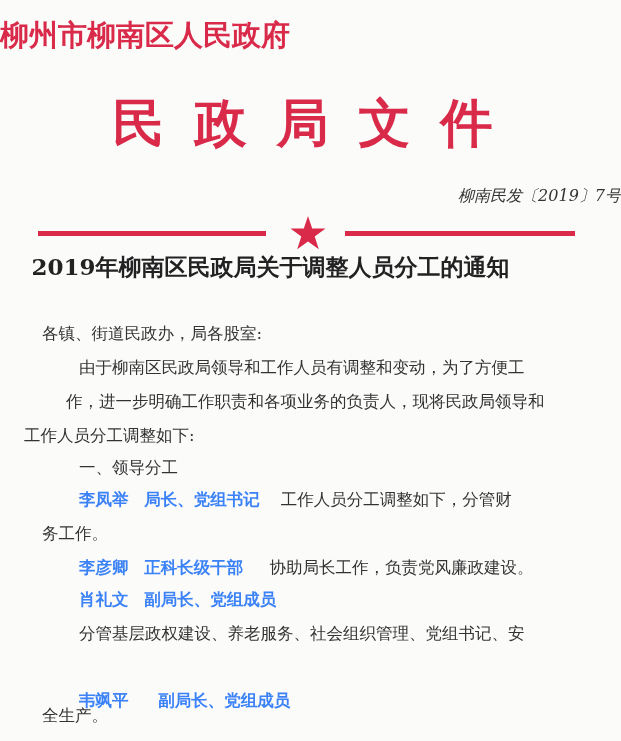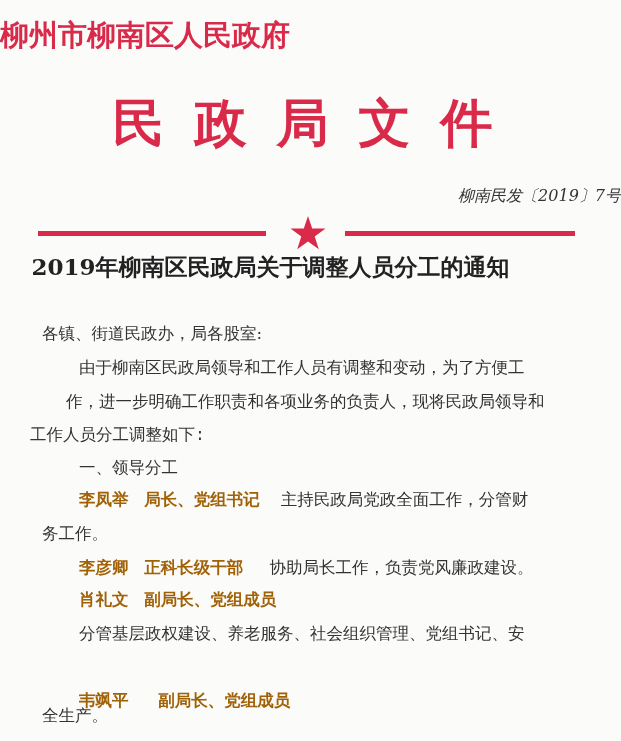--- a/index.html
+++ b/index.html
@@ -31,21 +31,21 @@
   .rule.left { left: 38px; width: 228px; }
   .rule.right { left: 345px; width: 230px; }
   .star { left: 290px; top: 216px; width: 36px; height: 34px; }
   .heading {
     left: 0; width: 541px; top: 250px; text-align: center;
     font-weight: bold; font-size: 23px; line-height: 34px; color: #222;
   }
   .line {
     font-size: 16.5px; line-height: 24px; color: #333; white-space: nowrap;
   }
-  .b { font-weight: bold; color: #a16207; margin-top: 11px; }
+  .b { font-weight: bold; color: #3b82f6; margin-top: 11px; }
   .sec { font-family: "DejaVu Sans", sans-serif; }
 </style>
 </head>
 <body>
 
 <div class="abs org red">柳州市柳南区人民政府</div>
 <div class="abs docname red">民政局文件</div>
 <div class="abs docno">柳南民发〔2019〕7号</div>
 
 <div class="abs rule left"></div>
@@ -53,28 +53,28 @@
   <polygon points="18,0 22.2,12.6 35.5,12.6 24.7,20.5 28.8,33.3 18,25.5 7.2,33.3 11.3,20.5 0.5,12.6 13.8,12.6" fill="#d92a4a"></polygon>
 </svg>
 <div class="abs rule right"></div>
 
 <div class="abs heading">2019年柳南区民政局关于调整人员分工的通知</div>
 
 <div class="abs line" style="left:42px; top:322px;">各镇、街道民政办，局各股室:</div>
 
 <div class="abs line" style="left:79px; top:356px;">由于柳南区民政局领导和工作人员有调整和变动，为了方便工</div>
 <div class="abs line" style="left:42px; top:390px;margin-left:24px;">作，进一步明确工作职责和各项业务的负责人，现将民政局领导和</div>
-<div class="abs line" style="left:30px; top:424px;font-family:Liberation Mono, monospace;">工作人员分工调整如下:</div>
+<div class="abs line" style="left:24px; top:424px;">工作人员分工调整如下:</div>
 
 <div class="abs line sec" style="left:79px; top:456px;">一、领导分工</div>
 
 <div class="abs line" style="left:79px; top:488px;">
   <span class="b">李凤举</span>&nbsp;&nbsp;
   <span class="b">局长、党组书记</span>&nbsp;&nbsp;&nbsp;
-  <span>主持民政局党政全面工作，分管财</span>
+  <span>工作人员分工调整如下，分管财</span>
 </div>
 <div class="abs line" style="left:42px; top:522px;">务工作。</div>
 
 <div class="abs line" style="left:79px; top:556px;">
   <span class="b">李彦卿</span>&nbsp;&nbsp;
   <span class="b">正科长级干部</span>&nbsp;&nbsp;&nbsp;&nbsp;
   <span>协助局长工作，负责党风廉政建设。</span>
 </div>
 
 <div class="abs line" style="left:79px; top:588px;text-align:center;">

